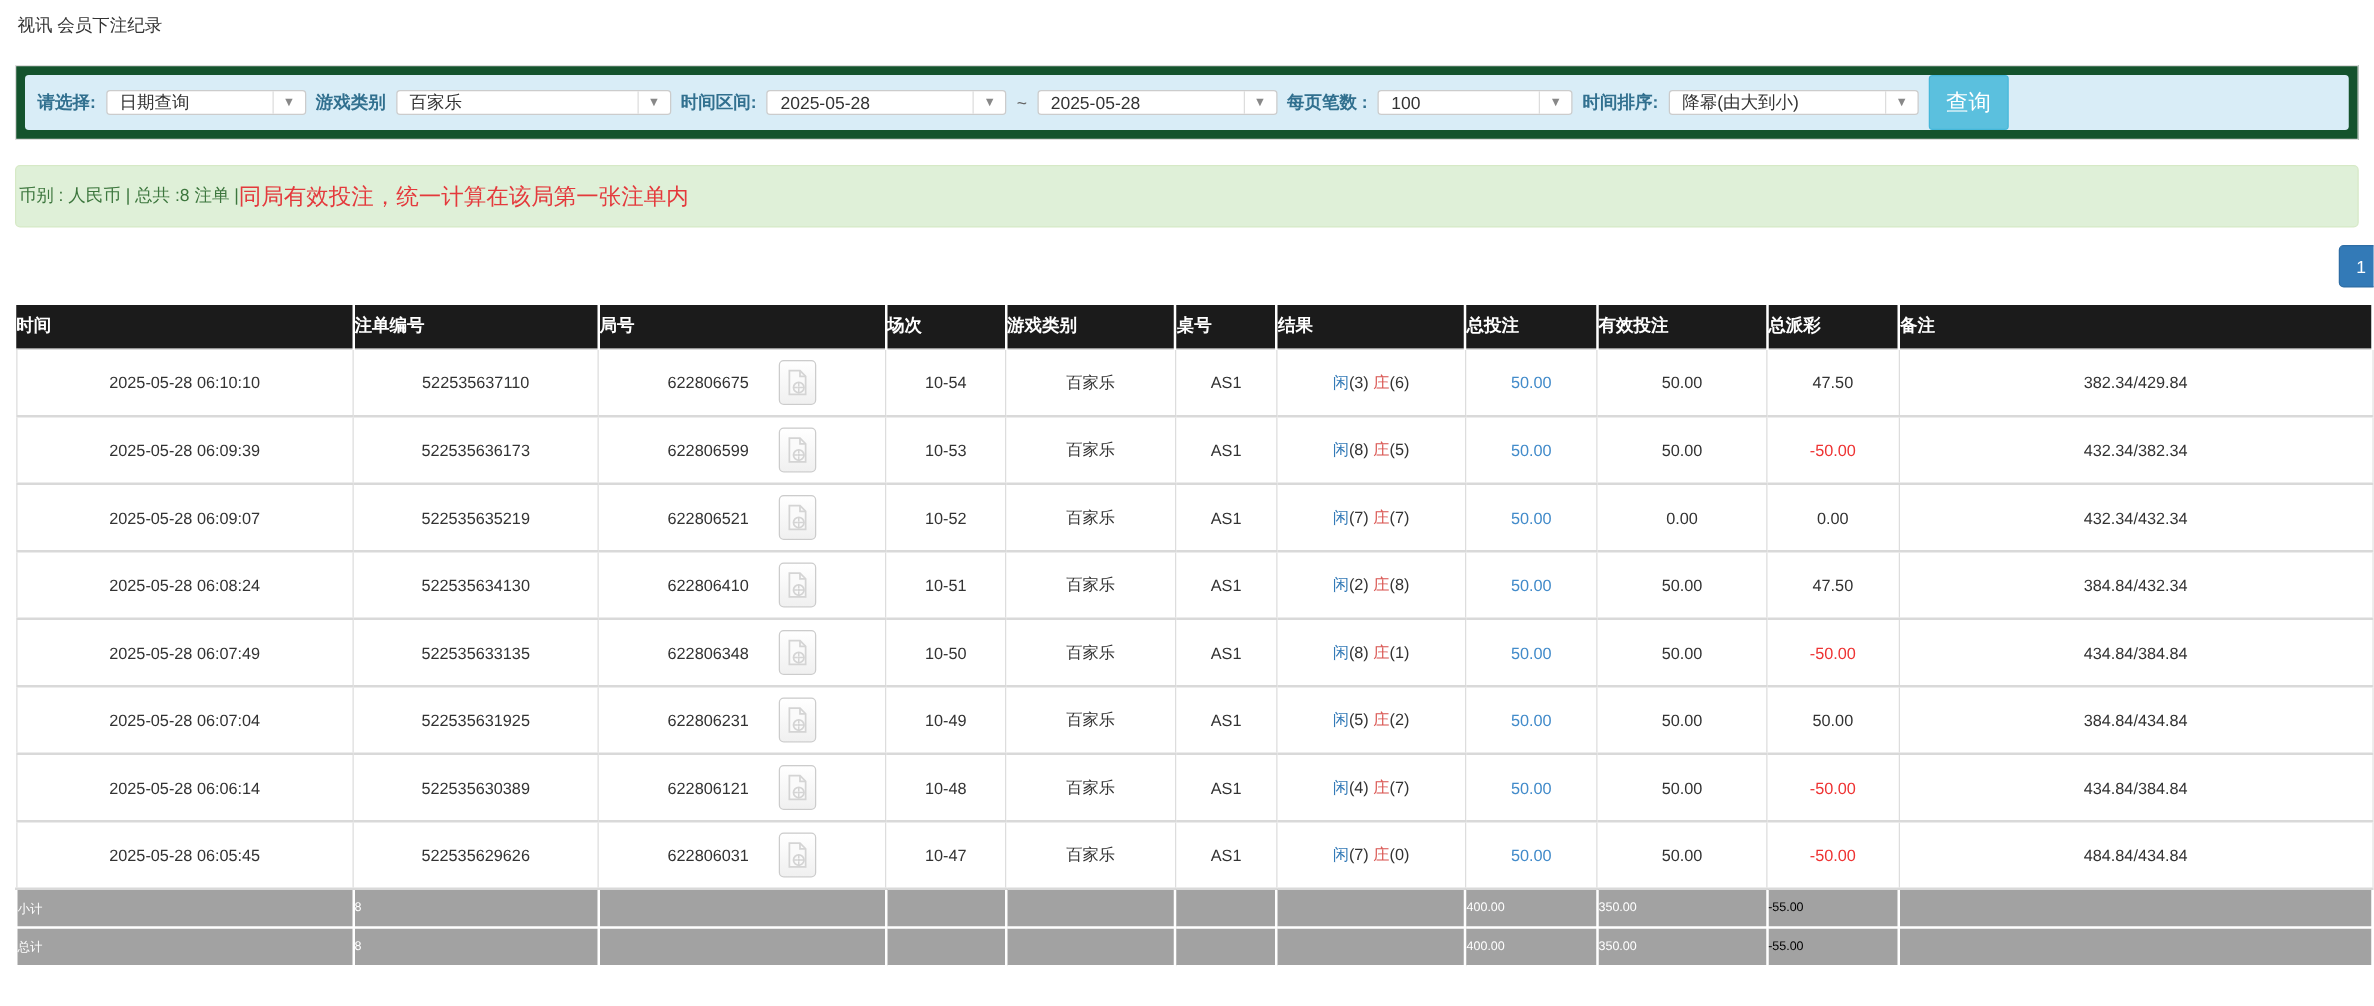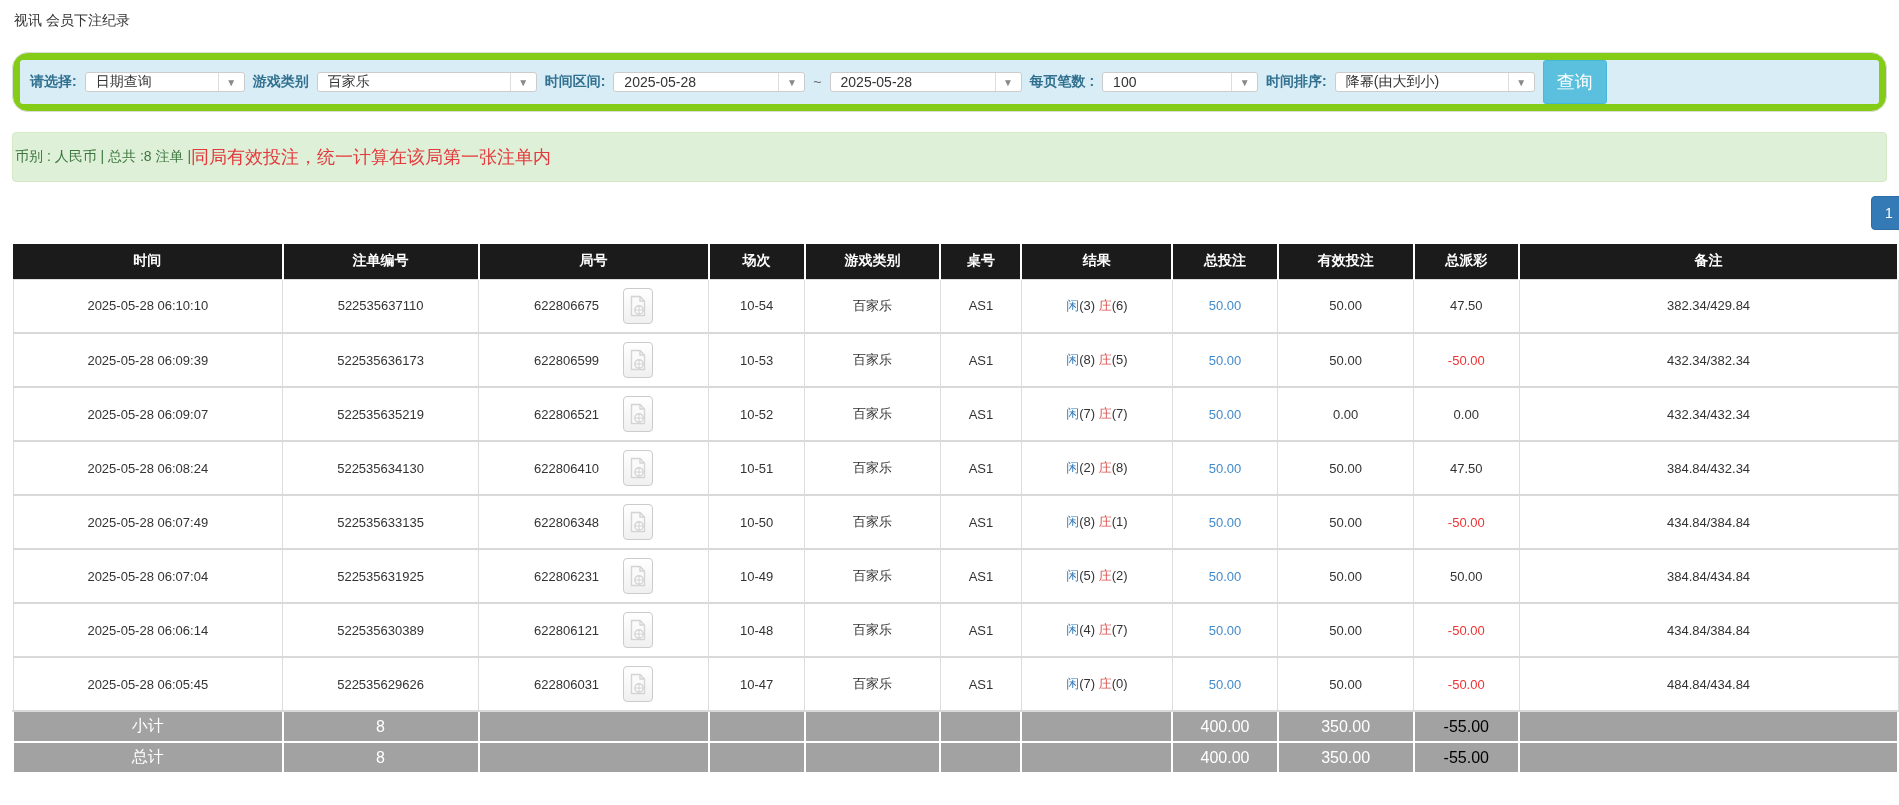--- a/index.html
+++ b/index.html
@@ -10,21 +10,21 @@
     --search-bg:#5bc0de;
   }
   *{box-sizing:border-box;margin:0;padding:0;}
   html,body{width:1899px;height:805px;overflow:hidden;background:#fff;
     font-family:"Liberation Sans","DejaVu Sans",sans-serif;color:#333;}
   .page{width:1899px;height:805px;position:relative;}
 
   h1.title{font-size:14px;font-weight:400;color:#333;padding:12px 0 0 14px;height:44px;}
 
   
-  .filter-panel{margin:8px 12px 0 12px;border:1px solid #ddd;border-radius:16px;background:#84cc16;padding:7px;}
+  .filter-panel{margin:8px 12px 0 12px;border:1px solid #ddd;border-radius:0;background:#14532d;padding:7px;}
   .filter-bar{background:var(--filter-bg);border-radius:3px;display:flex;align-items:center;
     padding:7px 10px;gap:8px;height:44px;white-space:nowrap;}
   .flabel{color:var(--filter-label);font-weight:bold;font-size:14px;flex:0 0 auto;}
   .select{background:#fff;border:1px solid #ccc;border-radius:3px;height:20px;display:flex;
     align-items:center;cursor:pointer;flex:0 0 auto;}
   .sel-value{padding:0 10px;font-size:14px;color:#333;flex:1 1 auto;text-align:left;}
   .sel-arrow{width:26px;align-self:stretch;border-left:1px solid #ddd;display:flex;align-items:center;
     justify-content:center;color:#888;font-size:10px;}
   .tilde{color:#666;font-size:14px;}
   .search-btn{background:var(--search-bg);border:1px solid #46b8da;color:#fff;font-size:18px;
@@ -37,34 +37,34 @@
   .summary-right{color:var(--note-red);font-size:18px;}
 
   
   .pagination{height:62px;display:flex;align-items:center;justify-content:flex-end;overflow:hidden;}
   .page-btn{background:var(--accent-blue);border:1px solid #2e6da4;color:#fff;width:36px;height:34px;
     border-radius:4px;font-size:14px;cursor:pointer;margin-right:-8px;}
 
   
   table{border-collapse:collapse;width:calc(100% - 12px);margin-left:12px;table-layout:fixed;font-size:13px;}
   thead th{background:var(--header-bg);color:#fff;font-weight:bold;font-size:14px;height:35px;
-    border-left:2px solid #fff;border-right:2px solid #fff;text-align:center;}
+    border-left:2px solid #fff;border-right:2px solid #fff;text-align:left;}
   thead th:first-child{border-left:none;}
   tbody td{height:54px;text-align:center;border-bottom:2px solid #d9d9d9;border-left:1px solid #ddd;
     border-right:1px solid #ddd;background:#fff;color:#333;}
   tbody tr:first-child td{border-top:1px solid #ddd;}
   td .bet-link{color:var(--link-blue);cursor:pointer;text-decoration:none;}
   td .neg{color:var(--negative-red);}
   .res-player{color:var(--player-blue);}
   .res-banker{color:var(--banker-red);}
   .round-cell{display:inline-flex;align-items:center;gap:24px;justify-content:center;}
   .video-btn{width:30px;height:36px;border:1px solid #ccc;border-radius:4px;cursor:pointer;
     background:linear-gradient(#fff,#f0f0f0);display:inline-flex;align-items:center;justify-content:center;}
-  tfoot td{background:var(--footer-bg);color:#fff;height:31px;text-align:center;
-    border:2px solid #fff;font-size:16px;}
+  tfoot td{background:var(--footer-bg);color:#fff;height:31px;
+    border:2px solid #fff;font-size:10px;}
   tfoot td.neg{color:#000000;}
 </style>
 </head>
 <body>
 
 <div class="page">
 
   <h1 class="title">视讯 会员下注纪录</h1>
 
   <div class="filter-panel">

